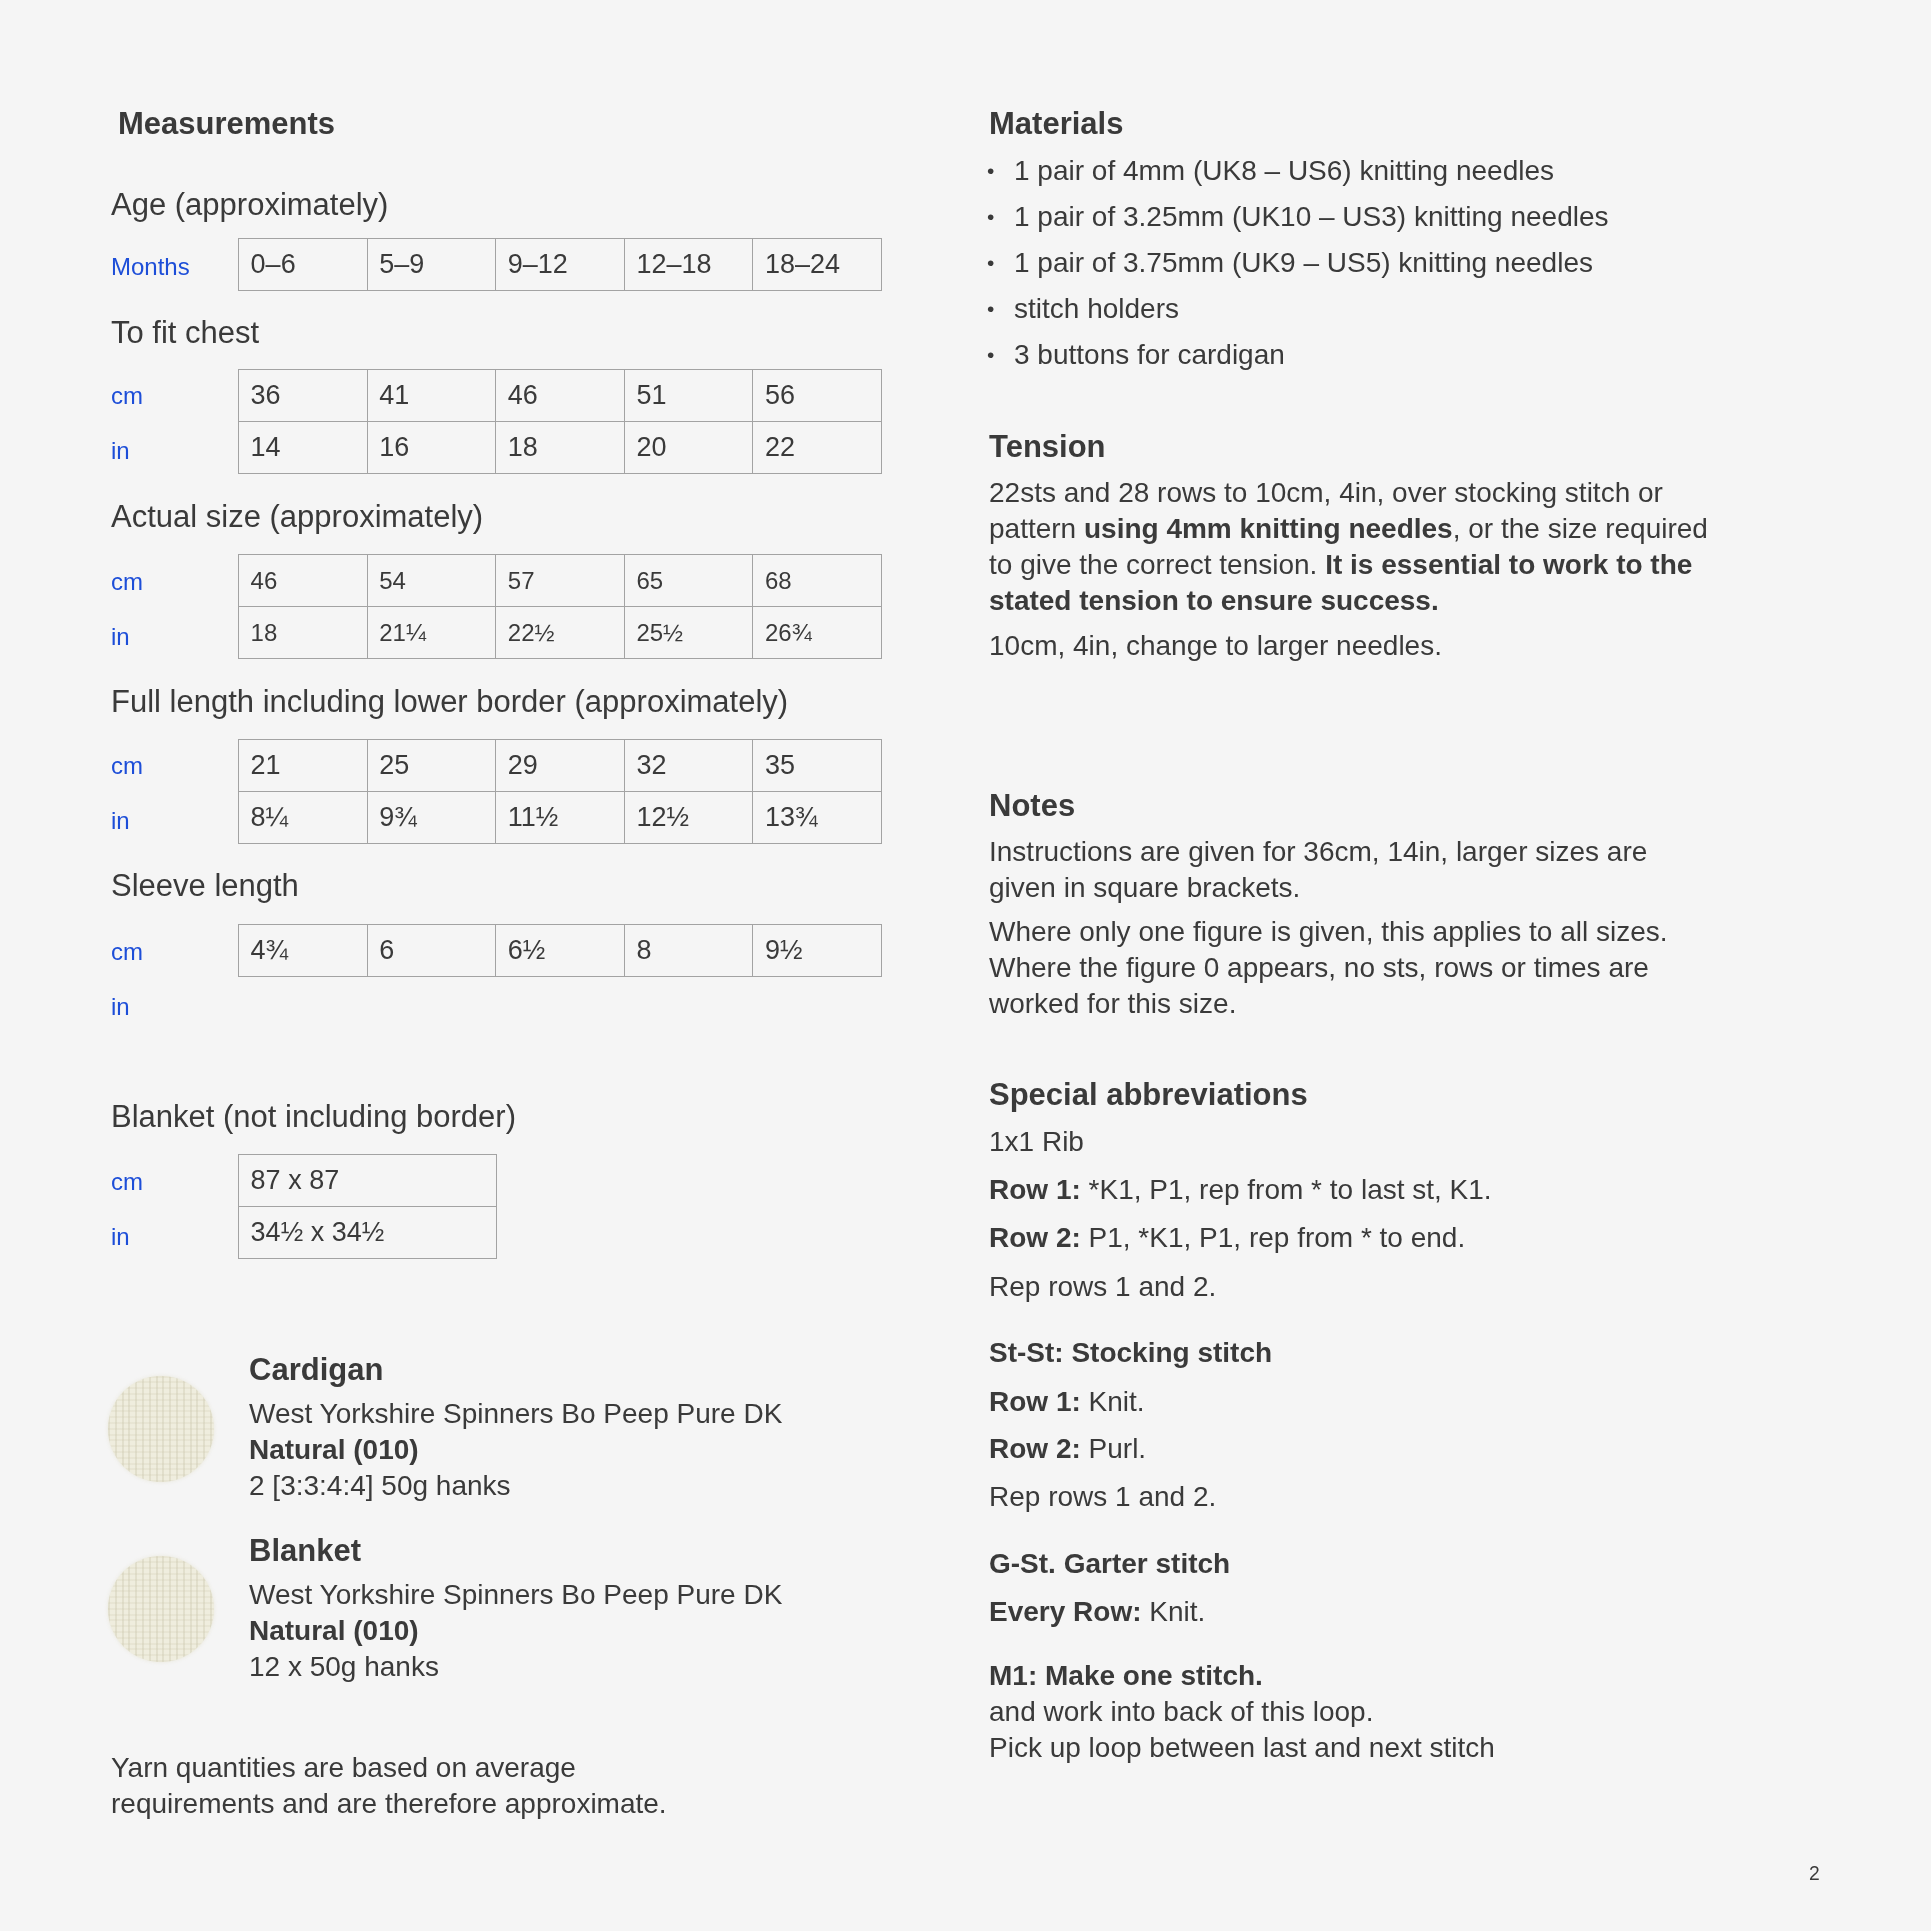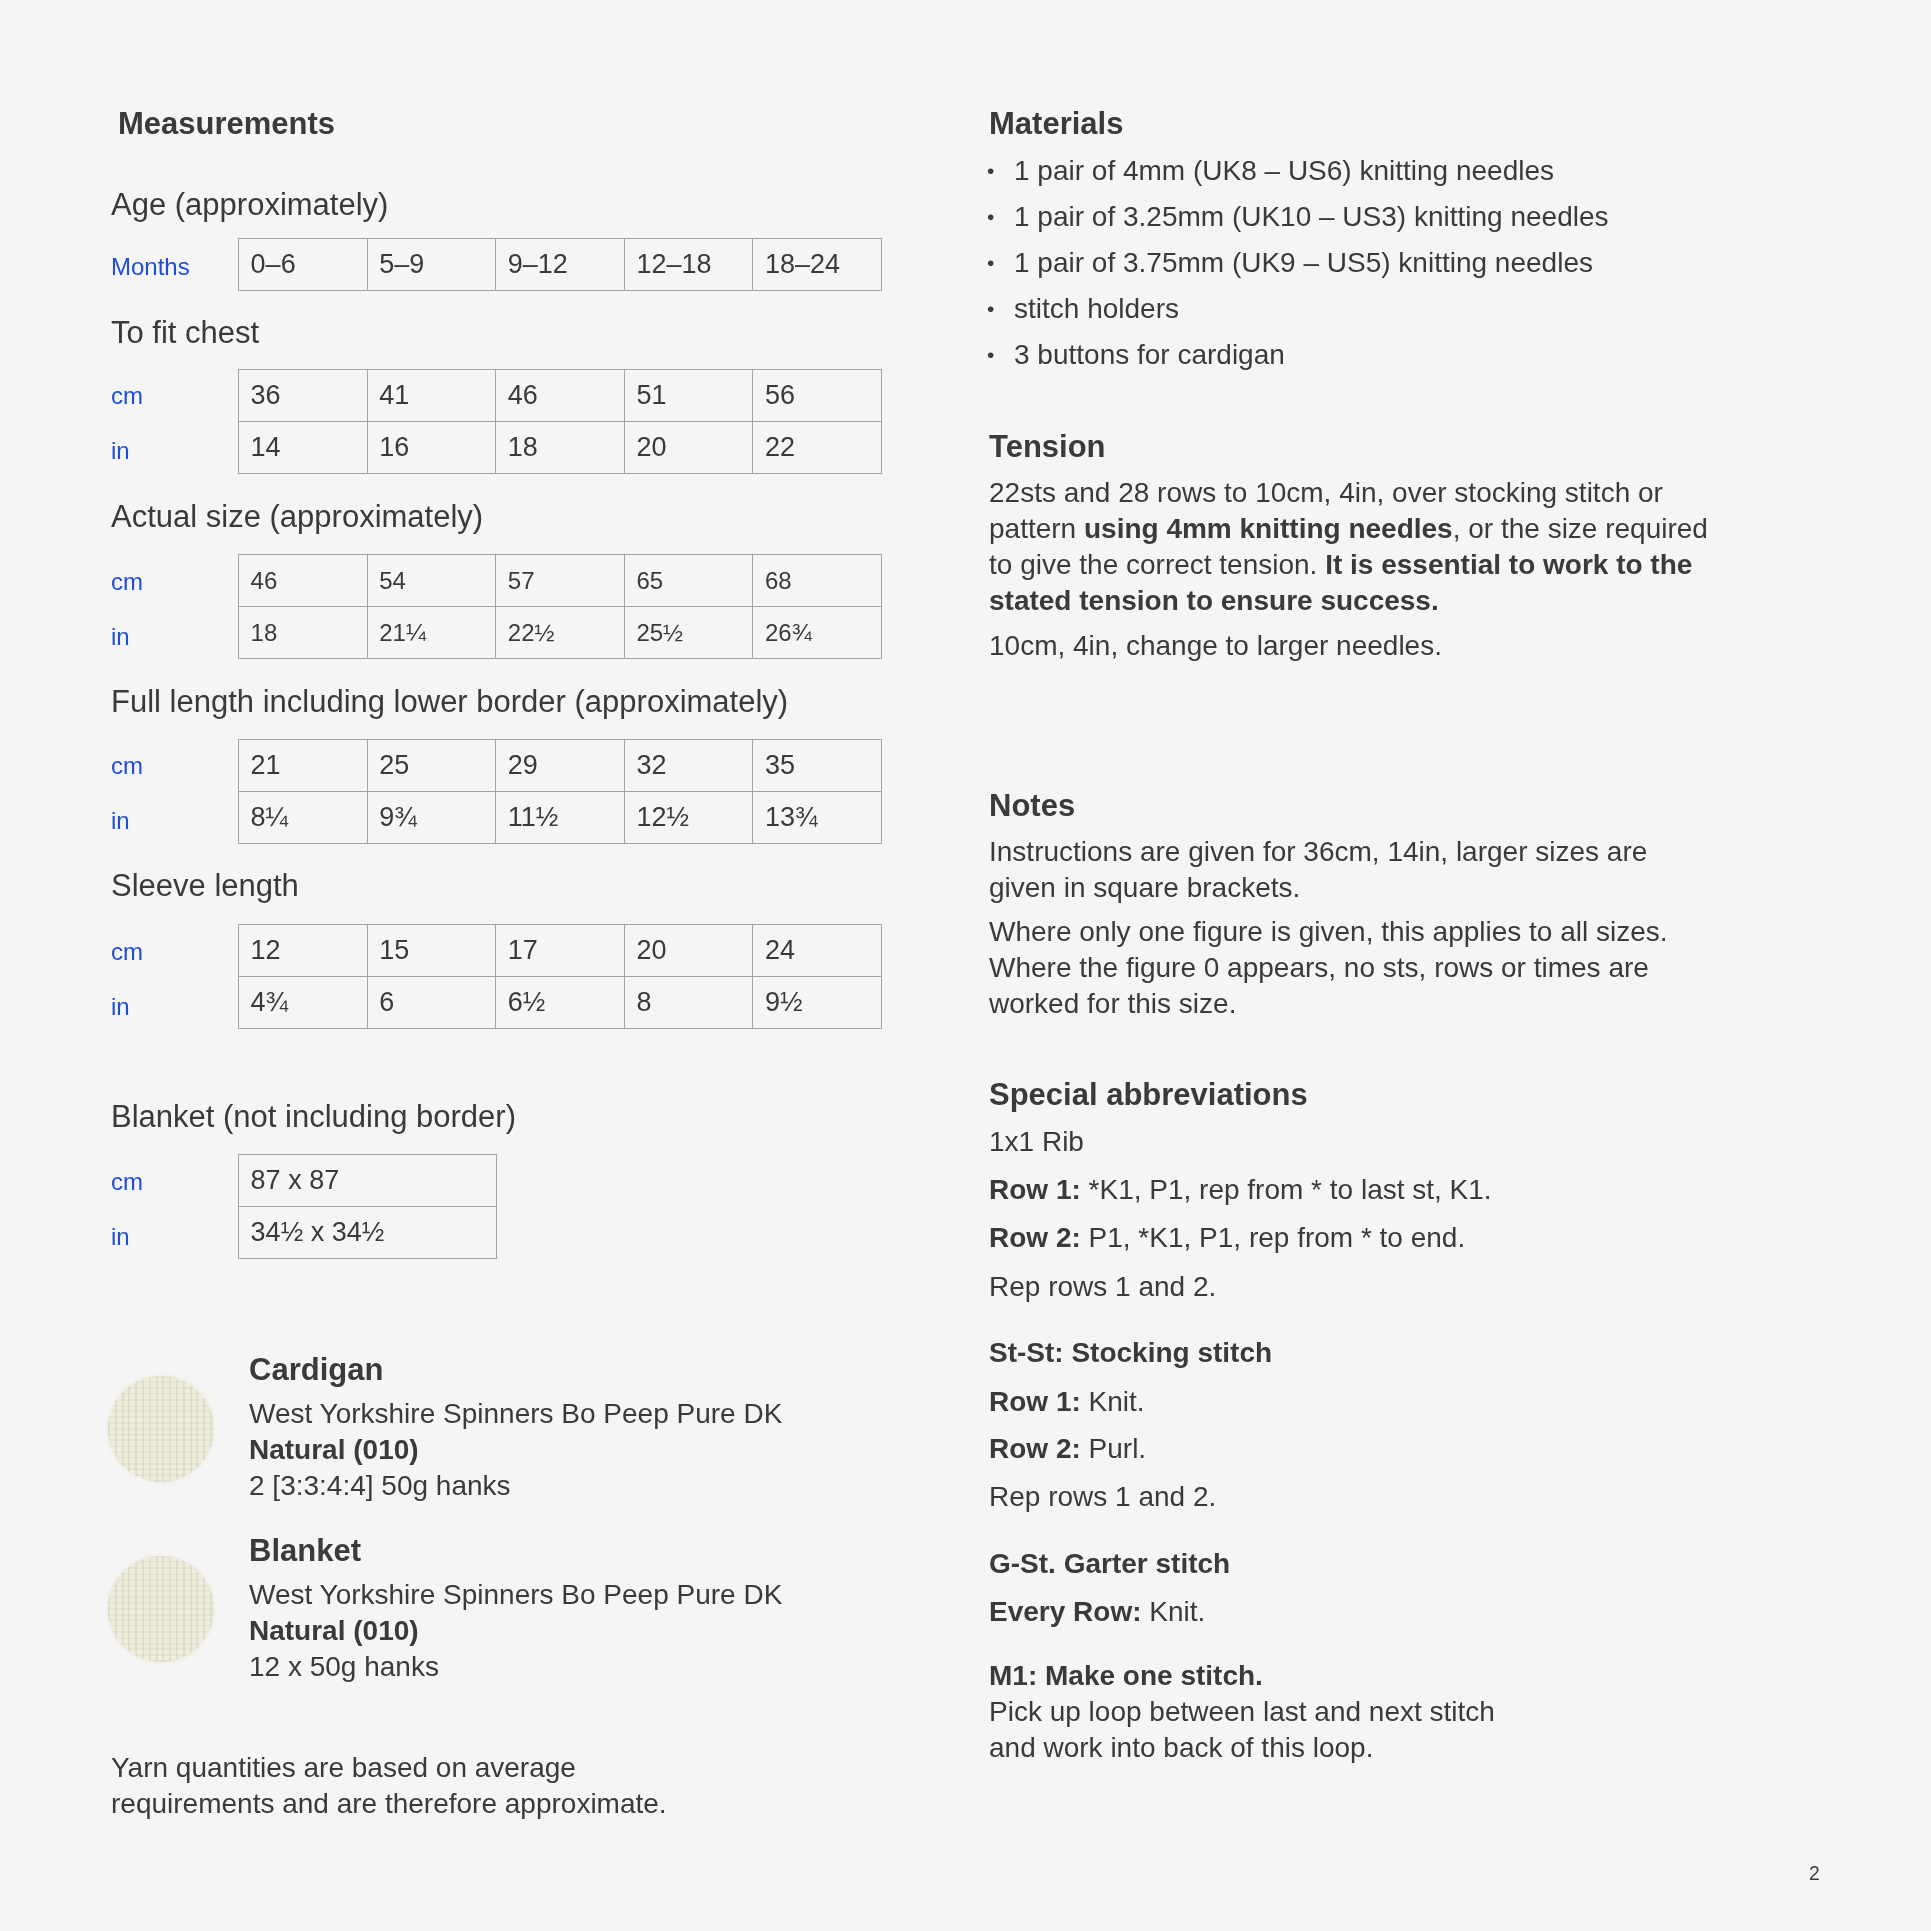--- a/index.html
+++ b/index.html
@@ -125,27 +125,20 @@
     <td>13¾</td>
   </tr>
 </tbody>
   </table>
 
 <div class="abs h2" style="left:111px; top:868px;">Sleeve length</div>
 <div class="abs rowlabel" style="left:111px; top:938px;">cm</div>
 <div class="abs rowlabel" style="left:111px; top:993px;">in</div>
 <table class="meas" style="top:924px;">
   <tbody>
-      <tr>
-    <td>12</td>
-    <td>15</td>
-    <td>17</td>
-    <td>20</td>
-    <td>24</td>
-  </tr>
   <tr>
     <td>4¾</td>
     <td>6</td>
     <td>6½</td>
     <td>8</td>
     <td>9½</td>
   </tr>
 </tbody>
   </table>
 
@@ -225,18 +218,18 @@
 <div class="abs abbr" style="left:989px; top:1337px; font-weight:bold;">St-St: Stocking stitch</div>
 <div class="abs abbr" style="left:989px; top:1386px;"><span class="b">Row 1:</span><span> Knit.</span></div>
 <div class="abs abbr" style="left:989px; top:1433px;"><span class="b">Row 2:</span><span> Purl.</span></div>
 <div class="abs abbr" style="left:989px; top:1481px;">Rep rows 1 and 2.</div>
 
 <div class="abs abbr" style="left:989px; top:1548px; font-weight:bold;">G-St. Garter stitch</div>
 <div class="abs abbr" style="left:989px; top:1596px;"><span class="b">Every Row:</span><span> Knit.</span></div>
 
 <div class="abs abbr" style="left:989px; top:1660px; font-weight:bold;">M1: Make one stitch.</div>
 <div class="abs body" style="left:989px; top:1694px;">
+  <div>and work into back of this loop.</div>
   <div>Pick up loop between last and next stitch</div>
-  <div>and work into back of this loop.</div>
 </div>
 
 <div class="abs pagenum" style="left:1809px; top:1863px;">2</div>
 
 
 </body></html>

